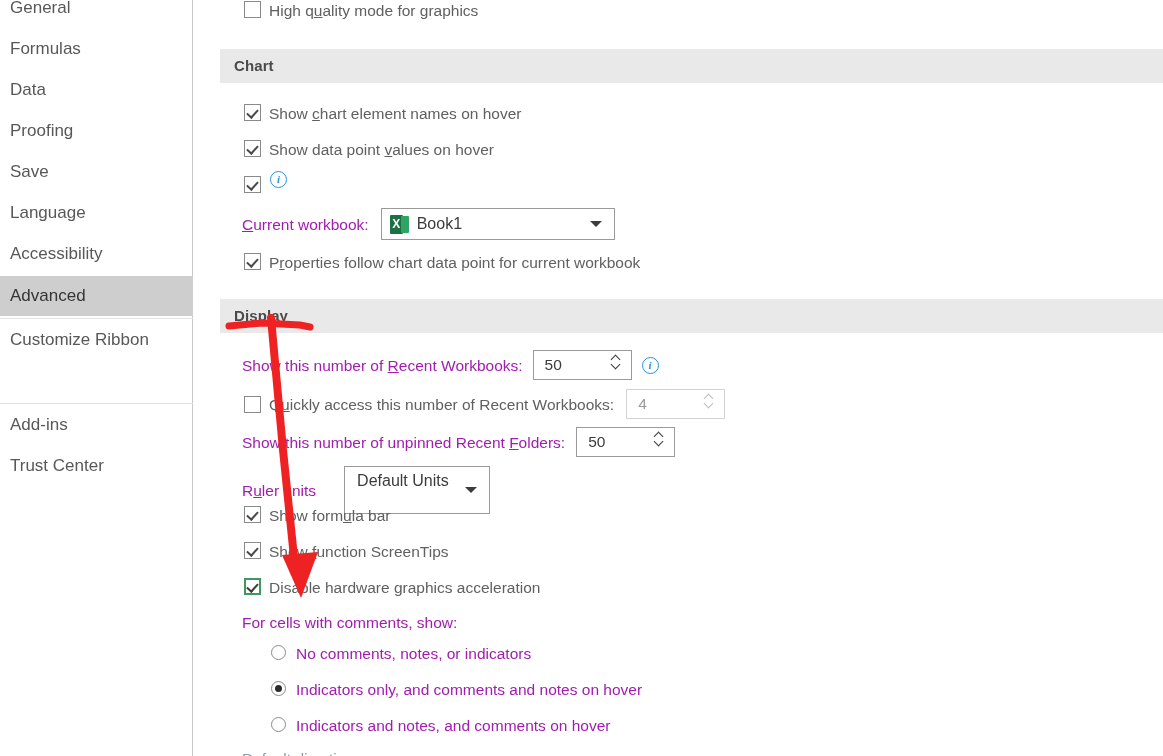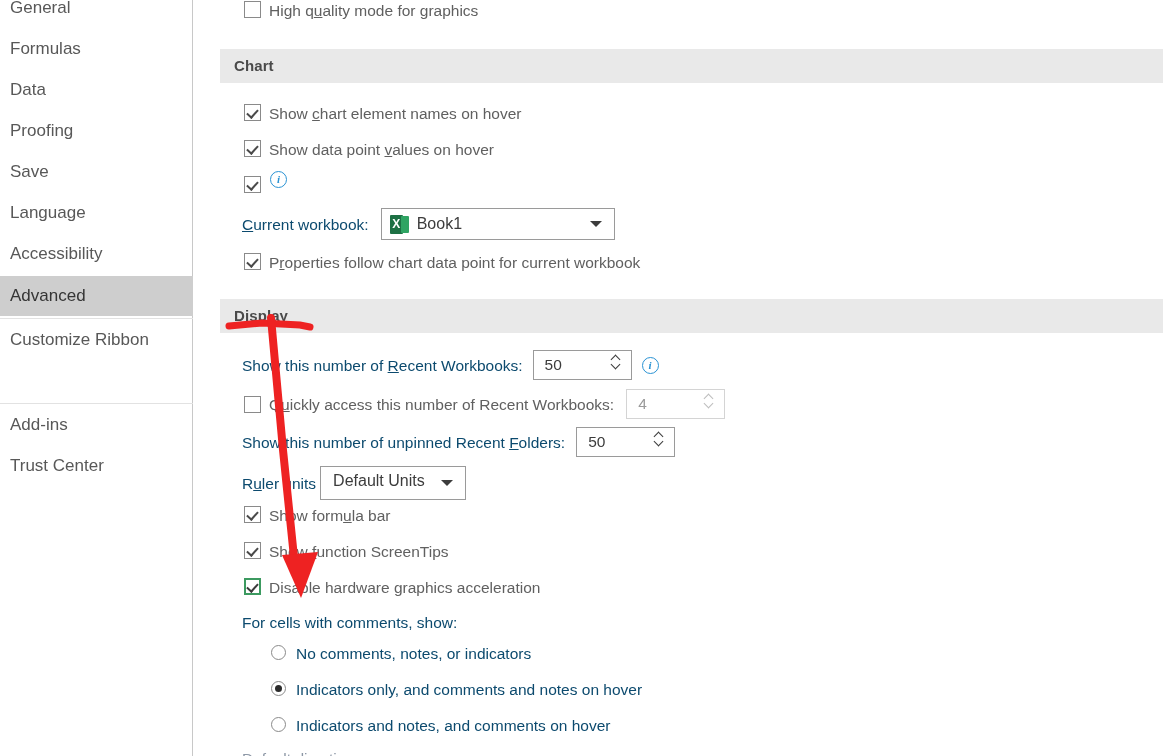--- a/index.html
+++ b/index.html
@@ -137,21 +137,21 @@
   .radio.on::after {
     content: "";
     position: absolute;
     left: 3px; top: 3px;
     width: 7px; height: 7px;
     border-radius: 50%;
     background: #2b2b2b;
   }
 
   
-  .lbl { display: inline-block; vertical-align: middle; color: #0c4a6e; }
+  .lbl { display: inline-block; vertical-align: middle; color: #a21caf; }
 
   
   .spin {
     display: inline-block;
     vertical-align: middle;
     position: relative;
     height: 30px;
     border: 1px solid #9a9a9a;
     background: #fff;
     box-sizing: border-box;
@@ -363,21 +363,21 @@
       <span class="lbl"><span>Show this number of unpinned Recent </span><u>F</u><span>olders:</span></span><span class="spin" style="width:99px; margin-left:11px;">
             <span class="val">50</span>
             <span class="arrows">
               <i class="up"></i>
               <i class="dn"></i>
             </span>
           </span>
     </div>
 
     <div class="row" style="left:48px; top:467px;">
-      <span class="lbl"><span>R</span><u>u</u><span>ler units</span></span><span class="combo" style="width:146px; margin-left:4px; height:34px;padding-left:8px;">
+      <span class="lbl"><span>R</span><u>u</u><span>ler units</span></span><span class="combo" style="width:146px; margin-left:28px; height:48px;padding-left:8px;">
             <span class="ctext" style="left:12px; line-height:28px;">Default Units</span>
             <span class="caret" style="right:12px;"></span>
           </span>
     </div>
 
     <div class="row" style="left:50px; top:502px;">
       <span class="cb checked"></span><span class="cb-label"><span>Show form</span><u>u</u><span>la bar</span></span>
     </div>
 
     <div class="row" style="left:50px; top:538px;">

